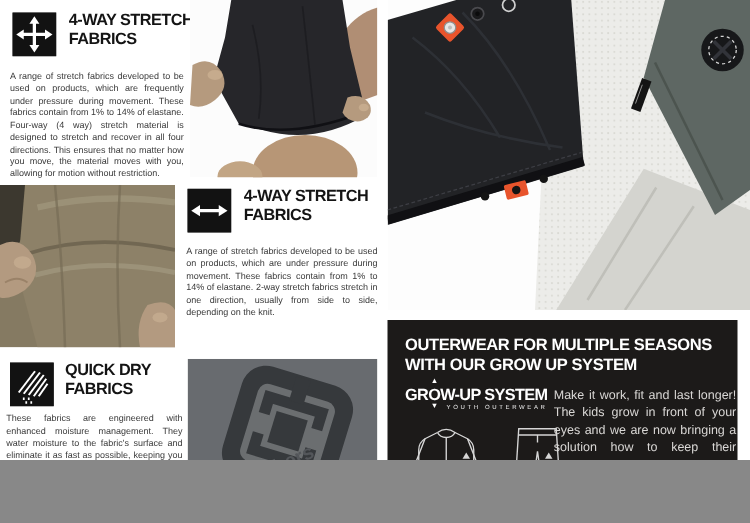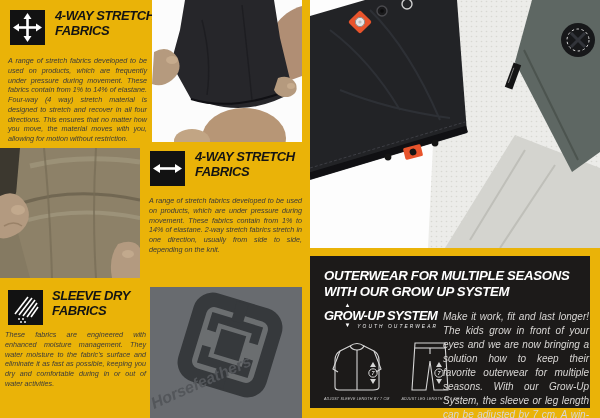--- a/index.html
+++ b/index.html
@@ -1,17 +1,17 @@
 <!DOCTYPE html>
 <html><head>
 <meta charset="utf-8">
 <style>
   html,body{margin:0;padding:0;background:#888;}
-  .page{position:relative;width:600px;height:418px;background:#eab308;overflow:hidden;
-        font-family:"Liberation Sans",sans-serif;margin:0 auto;font-style:italic;}
+  .page{position:relative;width:600px;height:368px;background:#ffffff;overflow:hidden;
+        font-family:"Liberation Sans",sans-serif;margin:0 auto;}
   .abs{position:absolute;}
   
   .tile{width:35px;height:35px;background:#121212;display:block;}
   
   .h-sec{font-weight:bold;color:#141414;font-size:13px;line-height:1.12;letter-spacing:-0.4px;}
   
   .para{font-size:7.2px;line-height:1.36;color:#3a3a3a;text-align:justify;}
   
   .photo{overflow:hidden;}
   .photo svg{display:block;}
@@ -117,21 +117,21 @@
       </g>
       <g stroke="#fff" stroke-width="1.4">
         <line x1="11" y1="28" x2="11" y2="30"></line>
         <line x1="15" y1="28" x2="15" y2="30"></line>
         <line x1="13" y1="31" x2="13" y2="33"></line>
         <line x1="17" y1="31" x2="17" y2="33"></line>
       </g>
     </svg>
   </span>
   <div class="abs h-sec" style="left:52px;top:289px;">
-    <div>SLEEVE DRY</div>
+    <div>QUICK DRY</div>
     <div>FABRICS</div>
   </div>
   <div class="abs para" style="left:5px;top:330px;width:141px;">These fabrics are engineered with enhanced moisture management. They water moisture to the fabric's surface and eliminate it as fast as possible, keeping you dry and comfortable during in or out of water activities.</div>
 
   <div class="abs photo" style="left:150px;top:287px;width:152px;height:131px;">
     <svg width="152" height="131" viewBox="0 0 152 131">
       <rect width="152" height="131" fill="#6b6e70"></rect>
       <rect width="152" height="131" fill="#60646a" opacity="0.25"></rect>
       <g transform="translate(80,58) rotate(17)">
         <rect x="-46" y="-46" width="92" height="92" rx="20" fill="#36393c"></rect>

